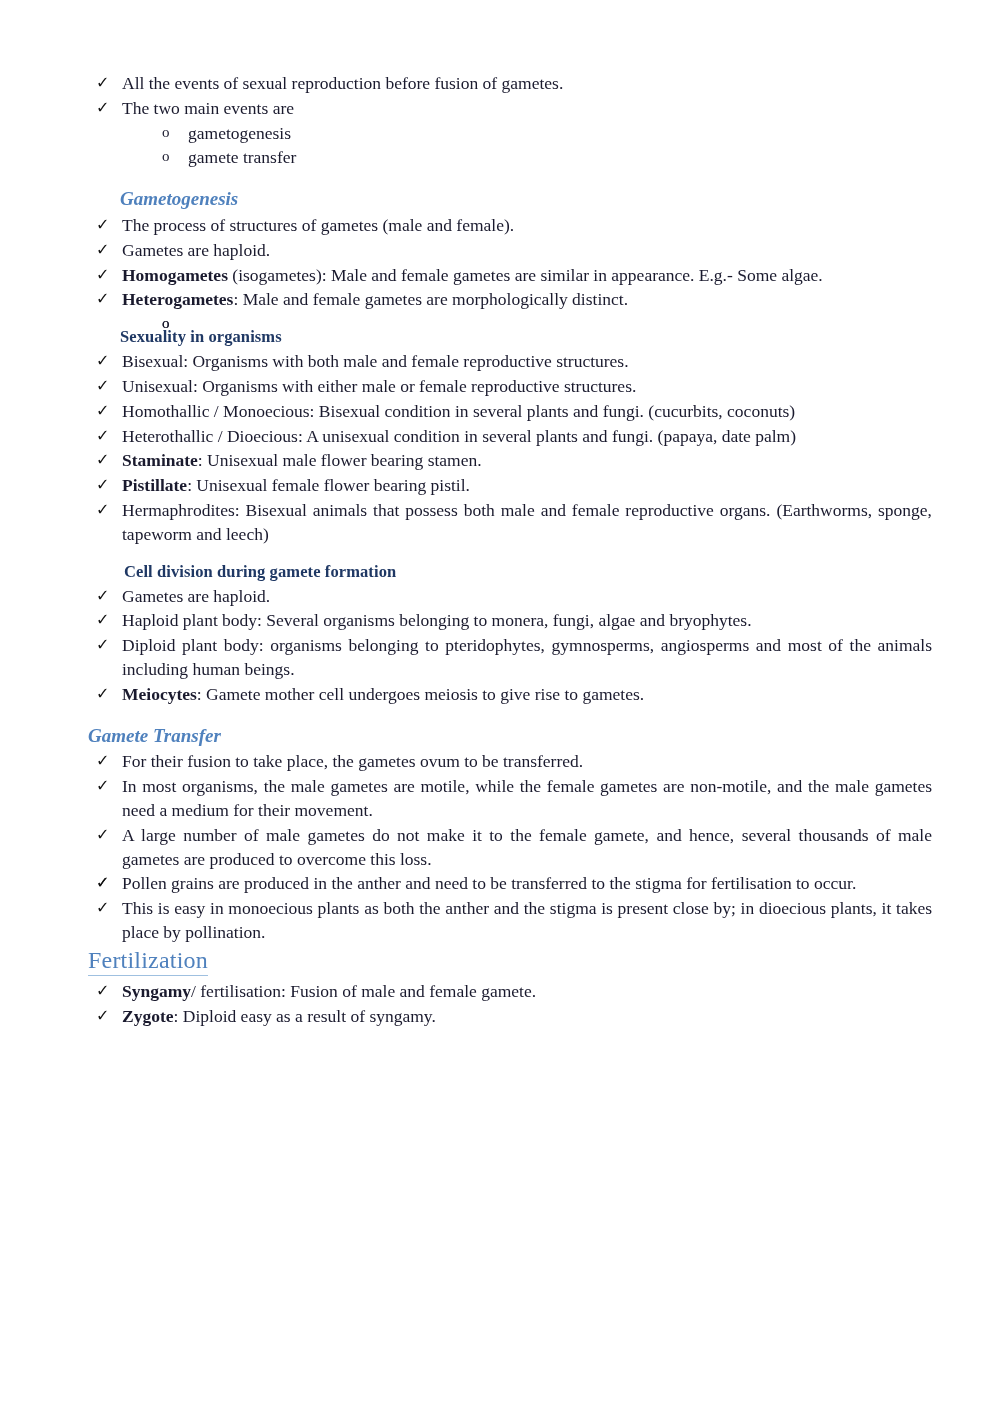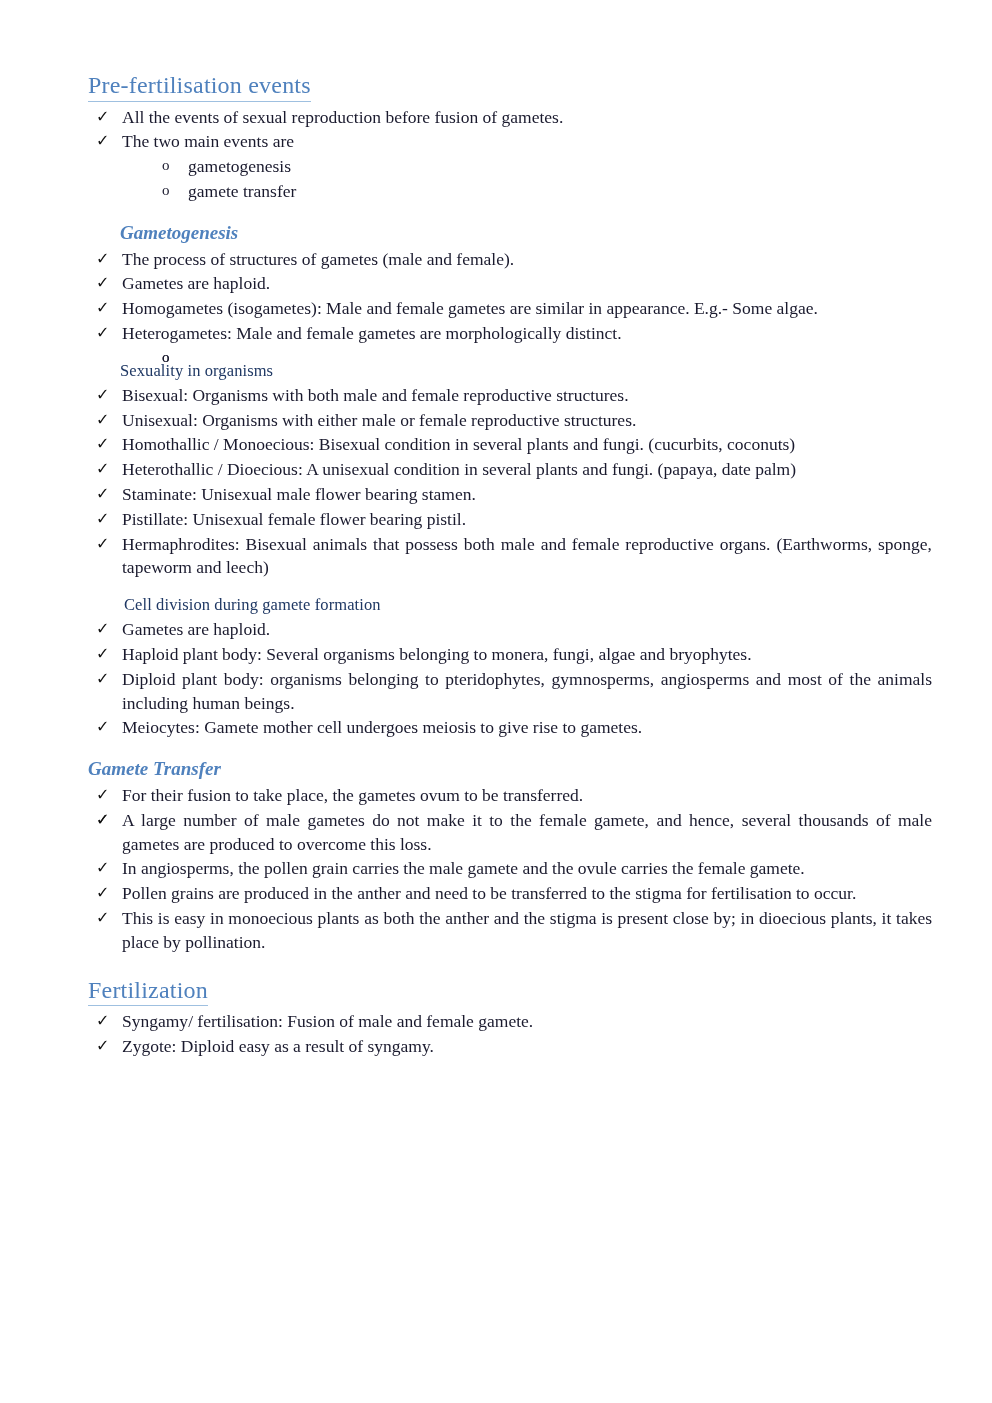--- a/index.html
+++ b/index.html
@@ -37,21 +37,21 @@
     font-style: italic;
     color: #4f81bd;
     margin: 18px 0 4px 0;
     line-height: 1.15;
   }
   h2.doc-h2.indent {
     margin-left: 32px;
   }
   h3.doc-h3 {
     font-size: 16.5px;
-    font-weight: normal;
+    font-weight: bold;
     color: #1f3864;
     margin: 16px 0 3px 32px;
     line-height: 1.15;
     letter-spacing: 0.1px;
   }
   h3.doc-h3.extra {
     margin-left: 36px;
   }
   ul.lvl1 {
     list-style: none;
@@ -88,33 +88,32 @@
     line-height: 1.36;
   }
   ul.lvl2 > li .circ {
     position: absolute;
     left: 74px;
     top: 0;
     font-size: 15px;
     font-family: "Liberation Serif", serif;
   }
   .b {
-    font-weight: normal;
+    font-weight: bold;
   }
   .sec {
     margin-bottom: 2px;
   }
 </style>
 </head>
 <body>
 
 <div class="page">
 
   <div class="sec">
-    <h1 class="doc-h1">Pre-fertilisation events</h1>
     <ul class="lvl1">
       <li>
         <span class="tick">✓</span><span>All the events of sexual reproduction before fusion of gametes.</span>
       </li>
       <li>
         <span class="tick">✓</span><span>The two main events are</span>
       </li>
     </ul>
     <ul class="lvl2">
       <li>
@@ -197,39 +196,39 @@
     </ul>
   </div>
 
   <div class="sec">
     <h2 class="doc-h2">Gamete Transfer</h2>
     <ul class="lvl1">
       <li>
         <span class="tick">✓</span><span>For their fusion to take place, the gametes ovum to be transferred.</span>
       </li>
       <li>
+        <span class="tick">✓</span><span>In most organisms, the male gametes are motile, while the female gametes are non-motile, and the male gametes need a medium for their movement.</span>
+      </li>
+      <li>
+        <span class="tick">✓</span><span>A large number of male gametes do not make it to the female gamete, and hence, several thousands of male gametes are produced to overcome this loss.</span>
+      </li>
+      <li>
         <span class="tick">✓</span>
       </li>
       <li>
-        <span class="tick">✓</span><span>A large number of male gametes do not make it to the female gamete, and hence, several thousands of male gametes are produced to overcome this loss.</span>
-      </li>
-      <li>
-        <span class="tick">✓</span><span>In angiosperms, the pollen grain carries the male gamete and the ovule carries the female gamete.</span>
-      </li>
-      <li>
         <span class="tick">✓</span><span>Pollen grains are produced in the anther and need to be transferred to the stigma for fertilisation to occur.</span>
       </li>
       <li>
         <span class="tick">✓</span><span>This is easy in monoecious plants as both the anther and the stigma is present close by; in dioecious plants, it takes place by pollination.</span>
       </li>
     </ul>
   </div>
 
   <div class="sec">
-    <h1 class="doc-h1" style="margin-top:20px;text-align:center;">Fertilization</h1>
+    <h1 class="doc-h1" style="text-align:center;">Fertilization</h1>
     <ul class="lvl1">
       <li>
         <span class="tick">✓</span><span class="b">Syngamy</span><span>/ fertilisation: Fusion of male and female gamete.</span>
       </li>
       <li>
         <span class="tick">✓</span><span class="b">Zygote</span><span>: Diploid easy as a result of syngamy.</span>
       </li>
     </ul>
   </div>
 

